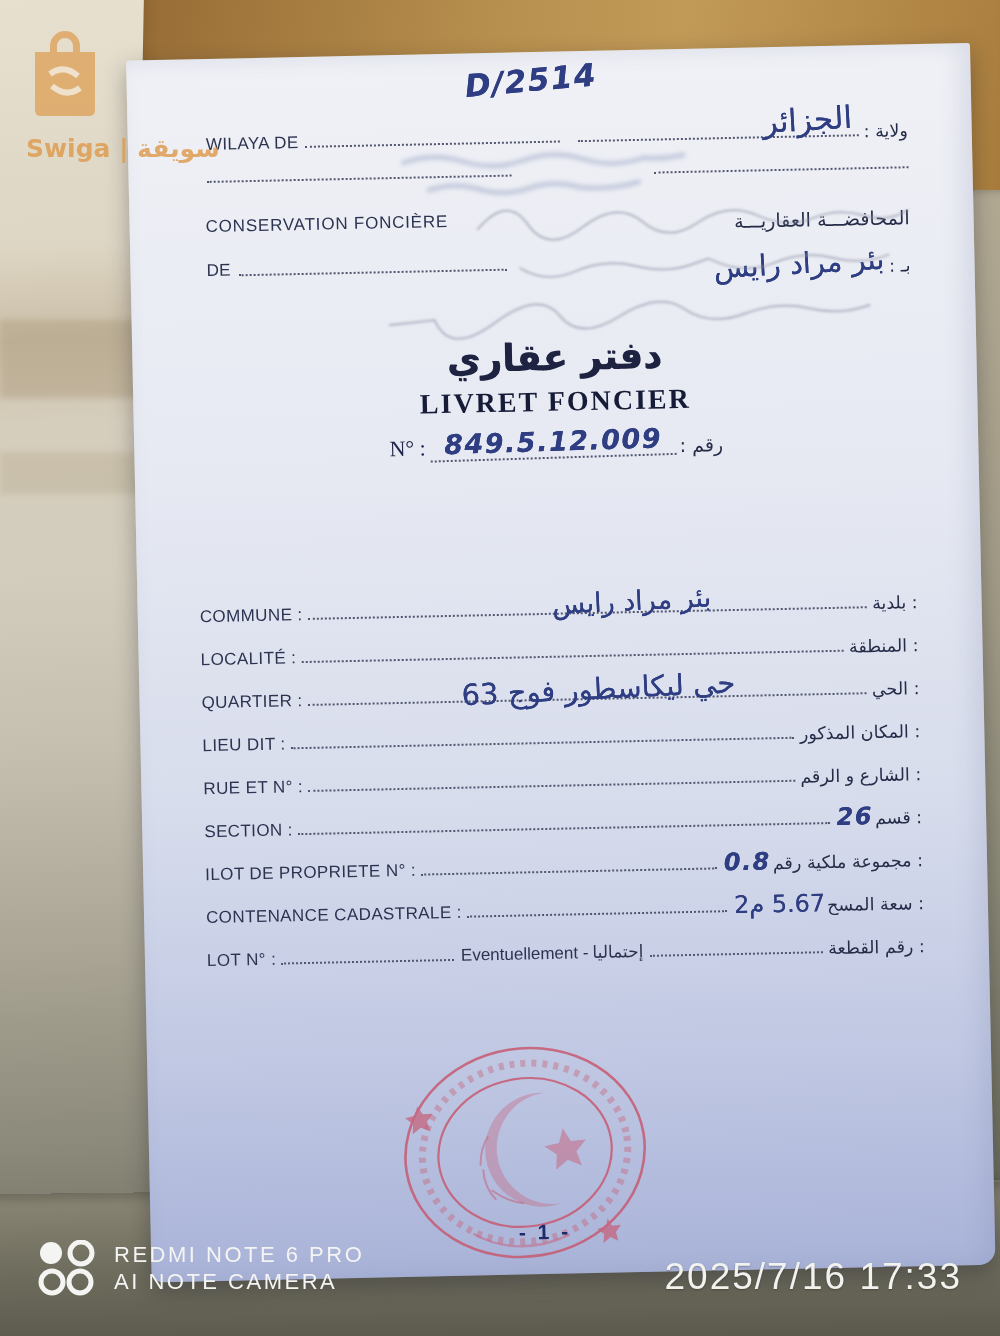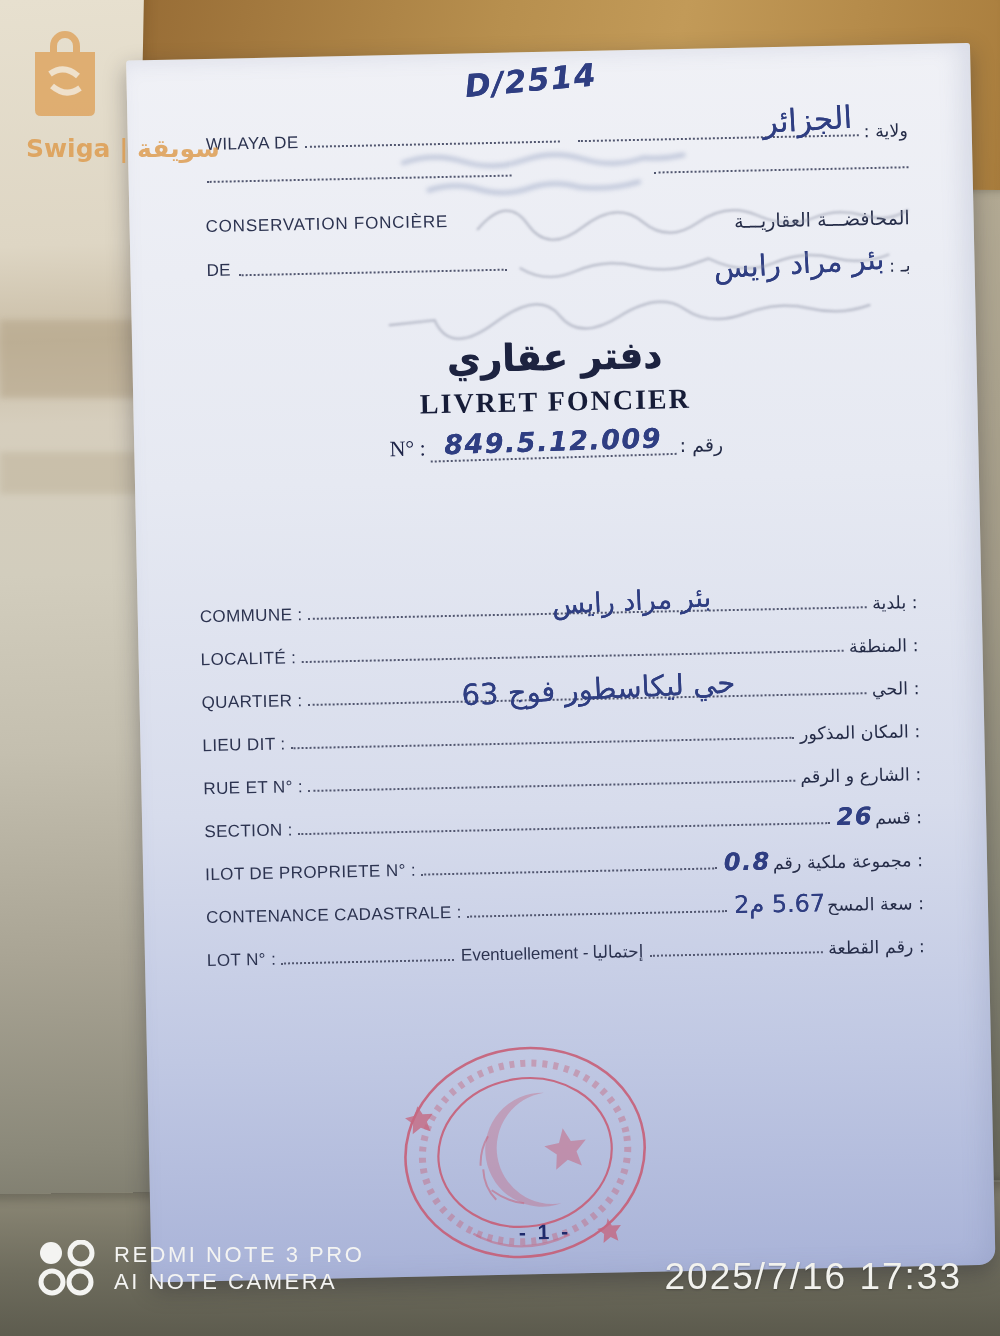--- a/index.html
+++ b/index.html
@@ -252,18 +252,18 @@
 </div>
 
 <div class="wm redmi">
   <svg width="58" height="56" viewBox="0 0 58 56">
     <circle cx="13" cy="13" r="11" fill="#f4f4f2"></circle>
     <circle cx="43" cy="13" r="11" fill="none" stroke="#f4f4f2" stroke-width="5"></circle>
     <circle cx="14" cy="42" r="11" fill="none" stroke="#f4f4f2" stroke-width="5"></circle>
     <circle cx="42" cy="42" r="11" fill="none" stroke="#f4f4f2" stroke-width="5"></circle>
   </svg>
   <div class="redmi-text">
-    <div>REDMI NOTE 3 PRO</div>
+    <div>REDMI NOTE 6 PRO</div>
     <div>AI NOTE CAMERA</div>
   </div>
 </div>
 
 <div class="wm tstamp">2025/7/16 17:33</div>
 
 </body></html>

